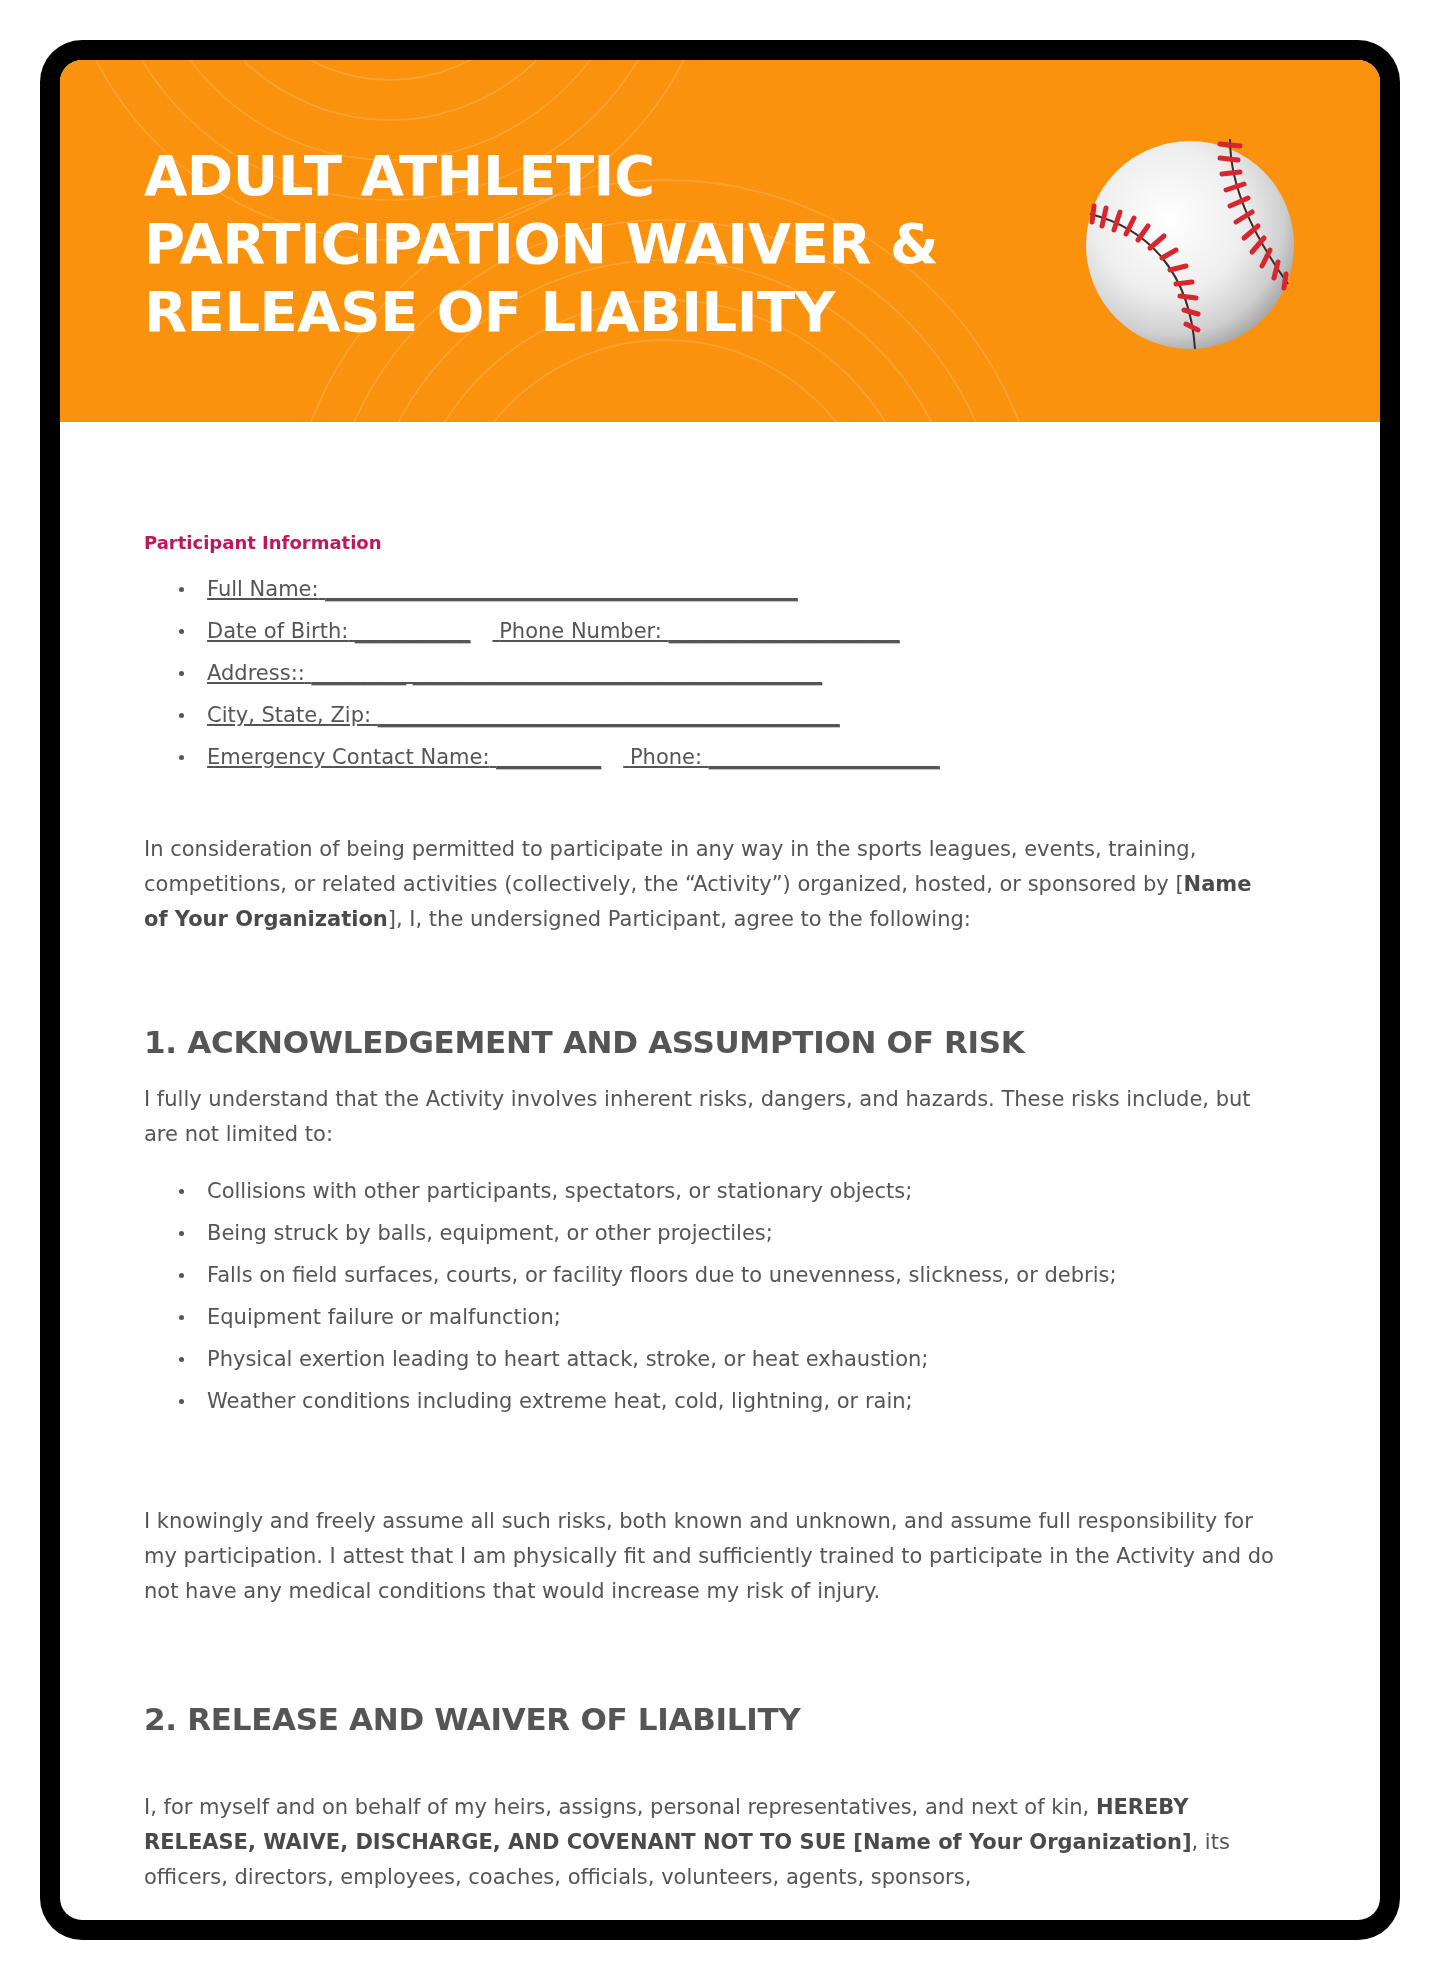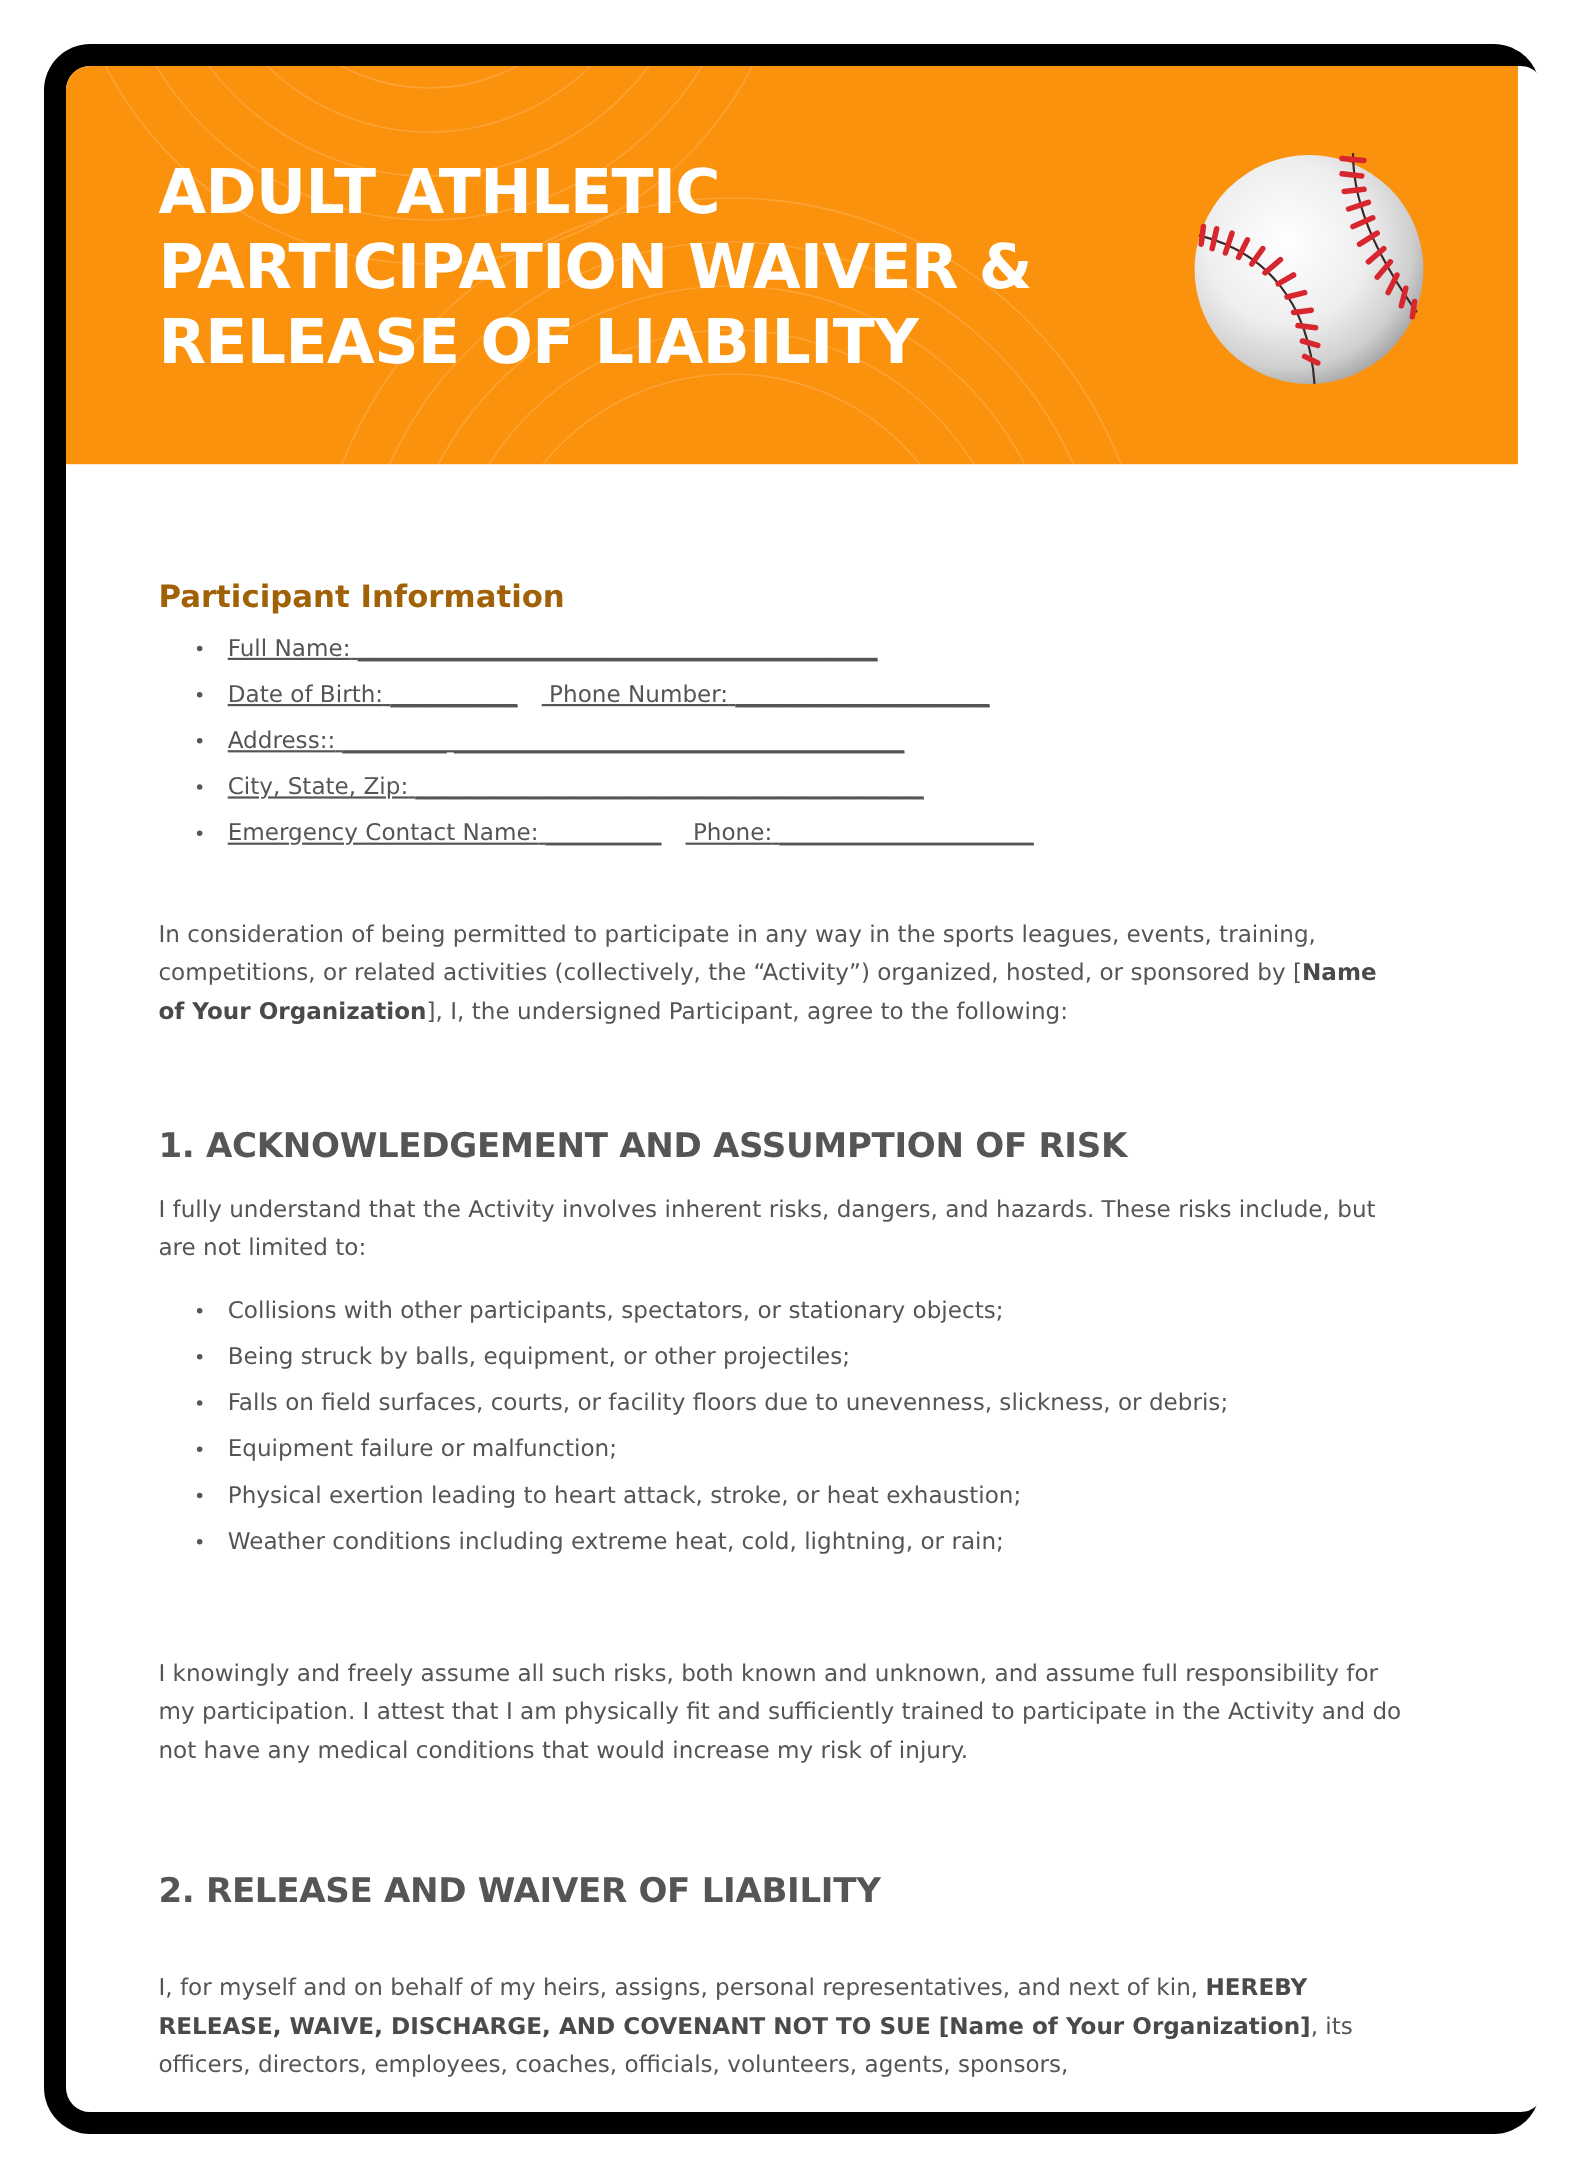--- a/index.html
+++ b/index.html
@@ -3,42 +3,42 @@
 <meta charset="utf-8">
 <style>
   html, body { margin: 0; padding: 0; background: #ffffff; }
   body { width: 1440px; height: 1980px; position: relative; overflow: hidden; font-family: "Liberation Sans", "DejaVu Sans", sans-serif; }
   .frame {
     position: absolute; left: 40px; top: 40px; width: 1360px; height: 1900px;
     background: #000; border-radius: 42px;
   }
   .page {
     position: absolute; left: 60px; top: 60px; width: 1320px; height: 1860px;
-    background: #fff; border-radius: 22px; overflow: hidden; padding-left: 24px;
+    background: #fff; border-radius: 22px; overflow: hidden;
   }
   .header {
     position: absolute; left: 0; top: 0; width: 1320px; height: 362px;
     background: #fb920e; overflow: hidden;
   }
   .header svg.arcs { position: absolute; left: 0; top: 0; }
   .title {
     position: absolute; left: 84px; top: 82px; margin: 0;
     color: #fff; font-family: "DejaVu Sans", sans-serif; font-weight: bold;
     font-size: 56px; line-height: 68px; letter-spacing: -0.5px;
   }
   .title span { display: block; }
   .ball { position: absolute; left: 1020px; top: 74px; width: 220px; height: 220px; }
 
   .content {
     position: absolute; left: 84px; top: 362px; width: 1160px;
     color: #555555; font-family: "DejaVu Sans", sans-serif; font-size: 21px;
   }
   .h-info {
     position: absolute; top: 104px; left: 0; margin: 0;
-    font-size: 28px; font-weight: bold; color: #a16207; line-height: 34px;
+    font-size: 18px; font-weight: bold; color: #be185d; line-height: 34px;
   }
   .h-section {
     position: absolute; left: 0; margin: 0;
     font-size: 31px; font-weight: bold; color: #555; line-height: 34px; letter-spacing: -0.3px;
   }
   ul.bul { list-style: none; margin: 0; padding: 0; position: absolute; left: 0; width: 1160px; }
   ul.bul li { position: relative; padding-left: 63px; line-height: 34px; }
   ul.bul li::before {
     content: ""; position: absolute; left: 35px; top: 15px;
     width: 5px; height: 5px; border-radius: 50%; background: #555;

